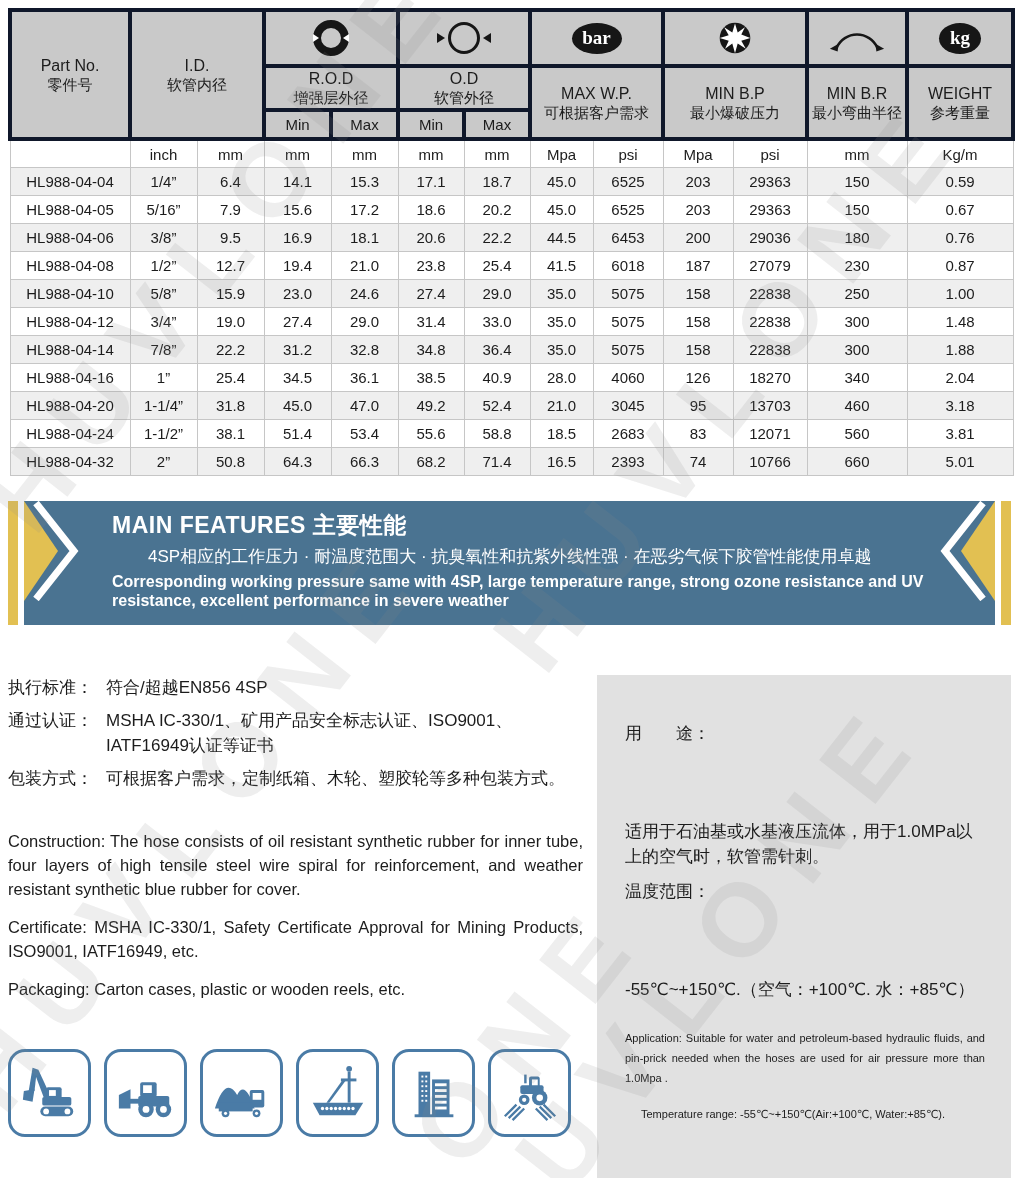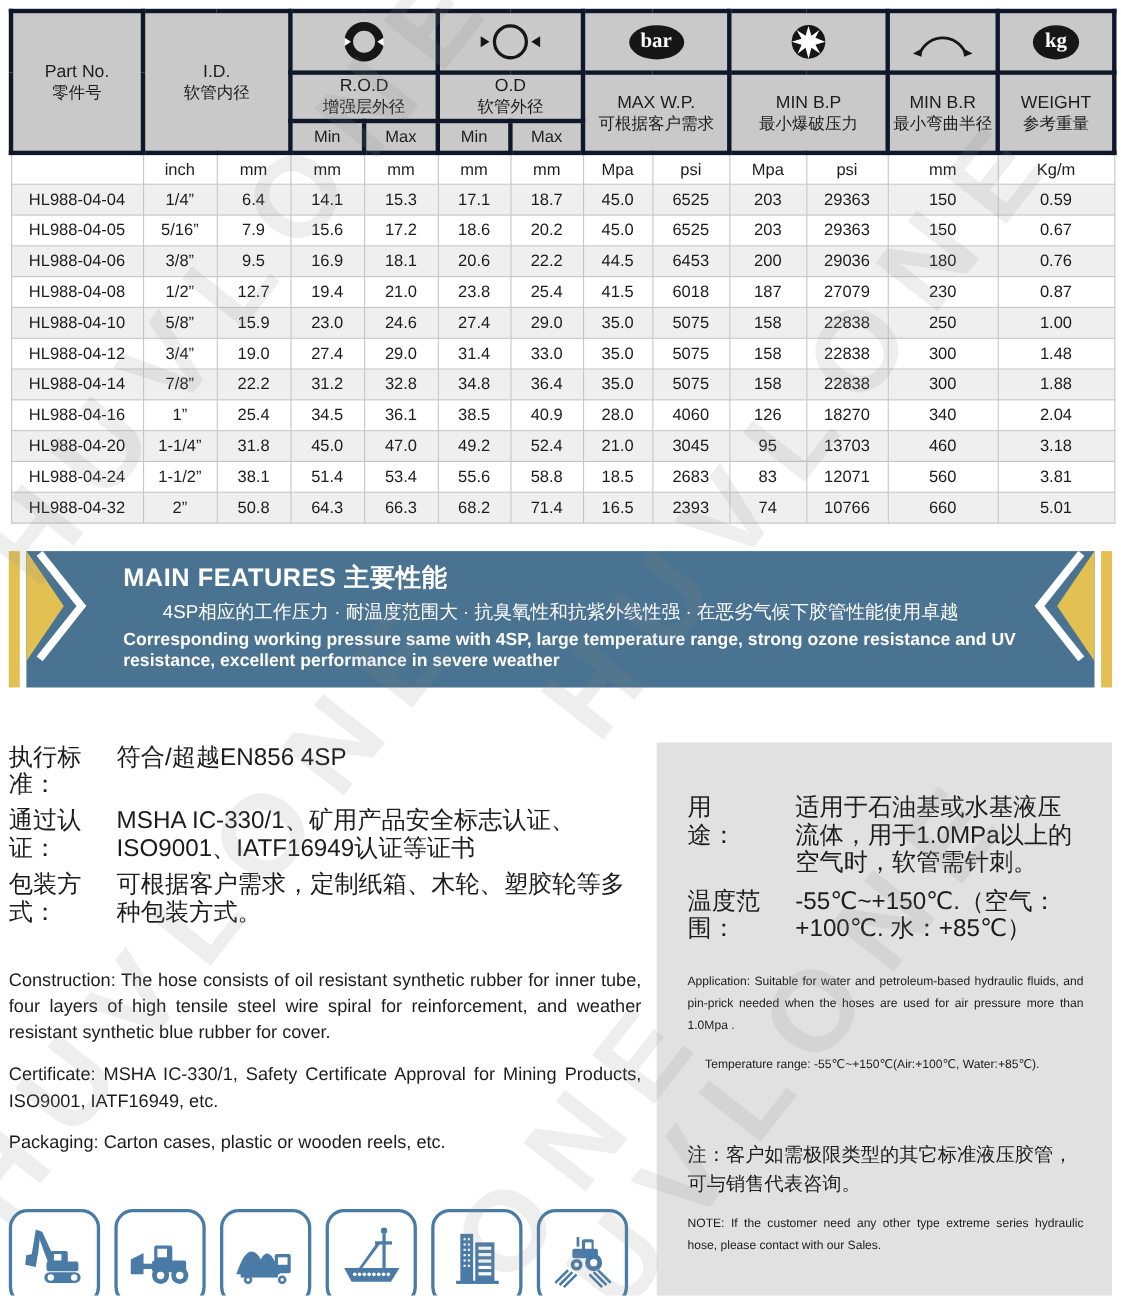--- a/index.html
+++ b/index.html
@@ -54,32 +54,32 @@
   .banner-decor{position:absolute;top:0;height:100px;width:80px;}
   .banner-decor.l{left:16px;} .banner-decor.r{right:16px;}
   .banner-text{position:absolute;left:104px;top:9px;color:#fff;z-index:3;}
   .banner-title{font-size:23px;font-weight:bold;letter-spacing:.5px;}
   .banner-zh{font-size:17px;margin-top:4px;margin-left:36px;}
   .banner-en{font-family:Liberation Sans, sans-serif;font-weight:bold;
       font-size:16px;line-height:19px;margin-top:4px;width:845px;}
   
   .content{display:flex;gap:14px;margin:50px 8px 0;align-items:flex-start;}
   .left-col{width:575px;}
-  .zh-item{display:flex;font-size:22px;line-height:25px;margin-bottom:8px;}
+  .zh-item{display:flex;font-size:17px;line-height:25px;margin-bottom:8px;}
   .zh-item .lbl{flex:0 0 98px;}
   .zh-item .txt{flex:1;}
   .en-block{margin-top:38px;}
   .en-block p{margin:0 0 14px;font-size:16.5px;line-height:24px;text-align:justify;}
   .industry-icons{display:flex;gap:13px;margin-top:48px;}
   .icon-box{width:83px;height:88px;border:3px solid var(--icon-blue,#4a7ba6);border-radius:17px;
       display:flex;align-items:center;justify-content:center;box-sizing:border-box;
       color:var(--icon-blue,#4a7ba6);background:#fff;}
   .right-panel{width:414px;min-height:520px;background:var(--panel-gray,#e1e1e1);
       box-sizing:border-box;padding:46px 26px 28px 28px;}
-  .right-panel .zh-item{margin-bottom:10px;}
+  .right-panel .zh-item{margin-bottom:10px;flex-direction:column;}
   .right-panel p{margin:0;font-size:11px;line-height:20px;text-align:justify;}
   .right-panel p.app{margin-top:26px;}
   .right-panel p.temp{margin-top:16px;margin-left:16px;}
   .right-panel p.note-zh{margin-top:58px;font-size:17.5px;line-height:27px;text-align:left;}
   .right-panel p.note-en{margin-top:12px;}
 </style>
 </head>
 <body>
 
 <div class="page">

